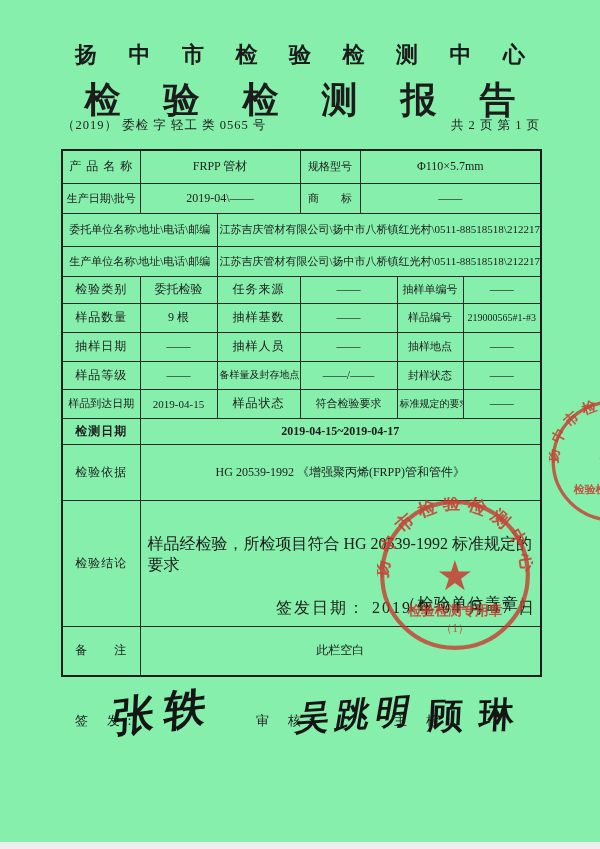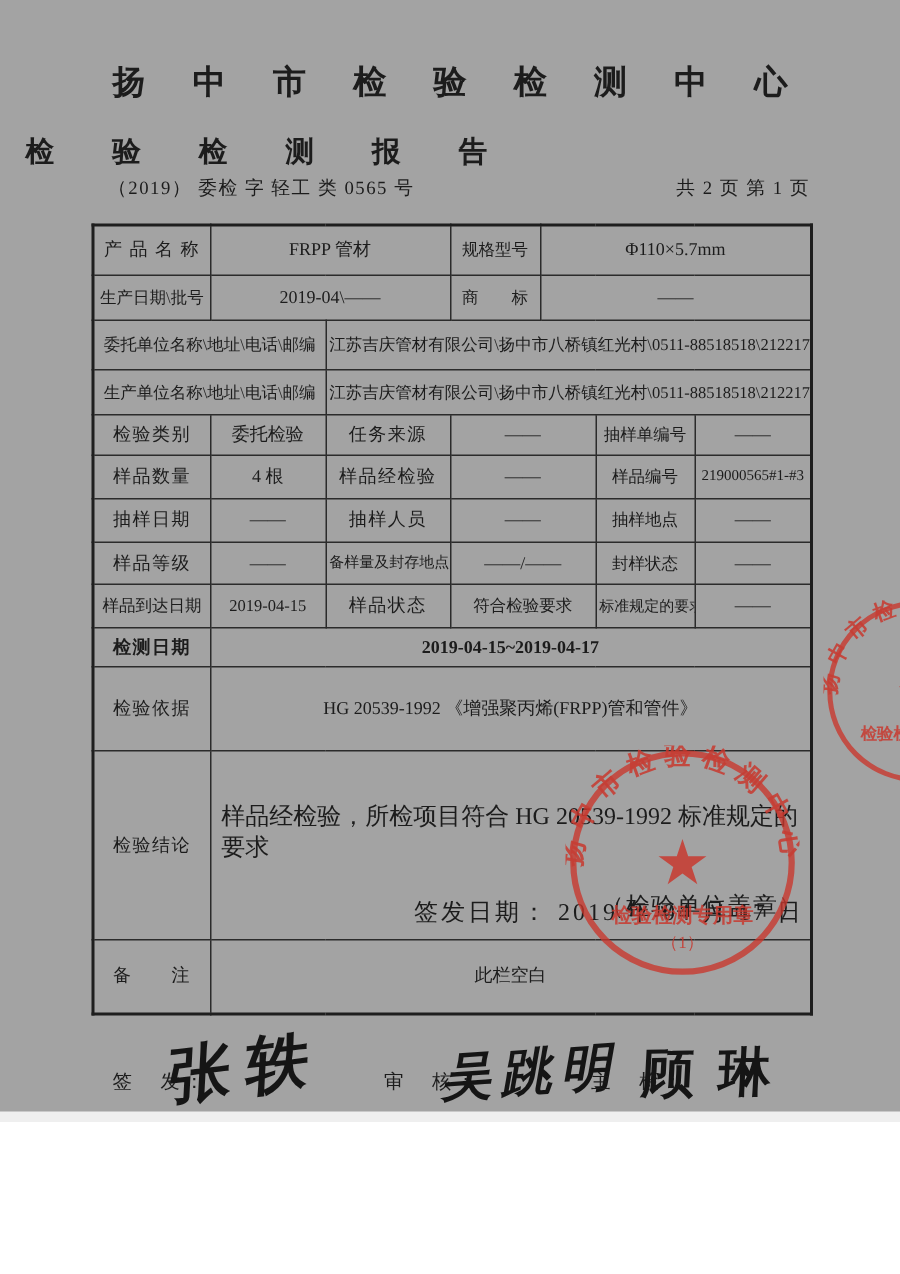--- a/index.html
+++ b/index.html
@@ -1,36 +1,36 @@
 <!DOCTYPE html>
 <html><head>
 <meta charset="utf-8">
 <style>
   html,body{margin:0;padding:0;background:#ffffff;}
   .page{
     position:relative;
-    width:600px;height:748px;
-    background:#a3a3a3;
+    width:600px;height:849px;
+    background:#86efac;
     overflow:hidden;
     font-family:"Liberation Serif","DejaVu Serif",serif;
     color:#1c1c1c;
   }
   
   .org-name{
     position:absolute;top:40px;left:0;width:100%;
     text-align:center;font-size:22px;font-weight:bold;
     letter-spacing:13px;text-indent:13px;
   }
   .report-title{
-    position:absolute;top:88px;left:0;width:100%;
-    font-size:19px;font-weight:bold;
+    position:absolute;top:76px;left:0;width:100%;
+    text-align:center;font-size:36px;font-weight:bold;
     letter-spacing:17px;text-indent:17px;
   }
   .ref-line{
-    position:absolute;top:117px;left:72px;right:60px;
+    position:absolute;top:117px;left:62px;right:60px;
     display:flex;justify-content:space-between;
     font-size:12.5px;letter-spacing:1px;
   }
   
   table.report{
     position:absolute;left:61px;top:149px;
     width:479px;border-collapse:collapse;table-layout:fixed;
     font-size:12px;
   }
   table.report td{
@@ -127,22 +127,22 @@
     <tr class="h-r5">
       <td class="lbl">检验类别</td>
       <td>委托检验</td>
       <td class="lbl">任务来源</td>
       <td colspan="2">——</td>
       <td class="lbl small">抽样单编号</td>
       <td>——</td>
     </tr>
     <tr class="h-r6">
       <td class="lbl">样品数量</td>
-      <td>4 根</td>
-      <td class="lbl">样品经检验</td>
+      <td>9 根</td>
+      <td class="lbl">抽样基数</td>
       <td colspan="2">——</td>
       <td class="lbl small">样品编号</td>
       <td class="tiny">219000565#1-#3</td>
     </tr>
     <tr class="h-r7">
       <td class="lbl">抽样日期</td>
       <td>——</td>
       <td class="lbl">抽样人员</td>
       <td colspan="2">——</td>
       <td class="lbl small">抽样地点</td>

